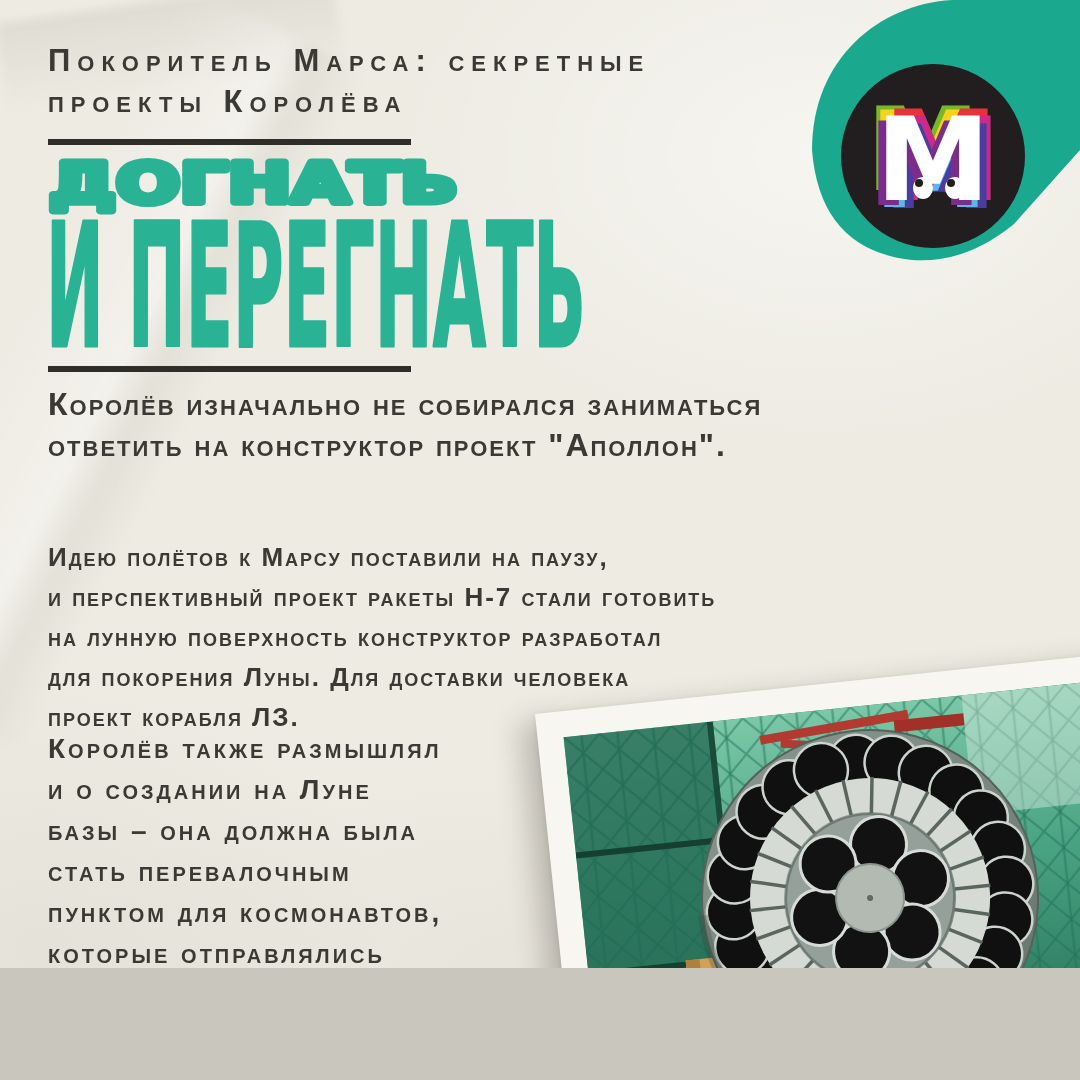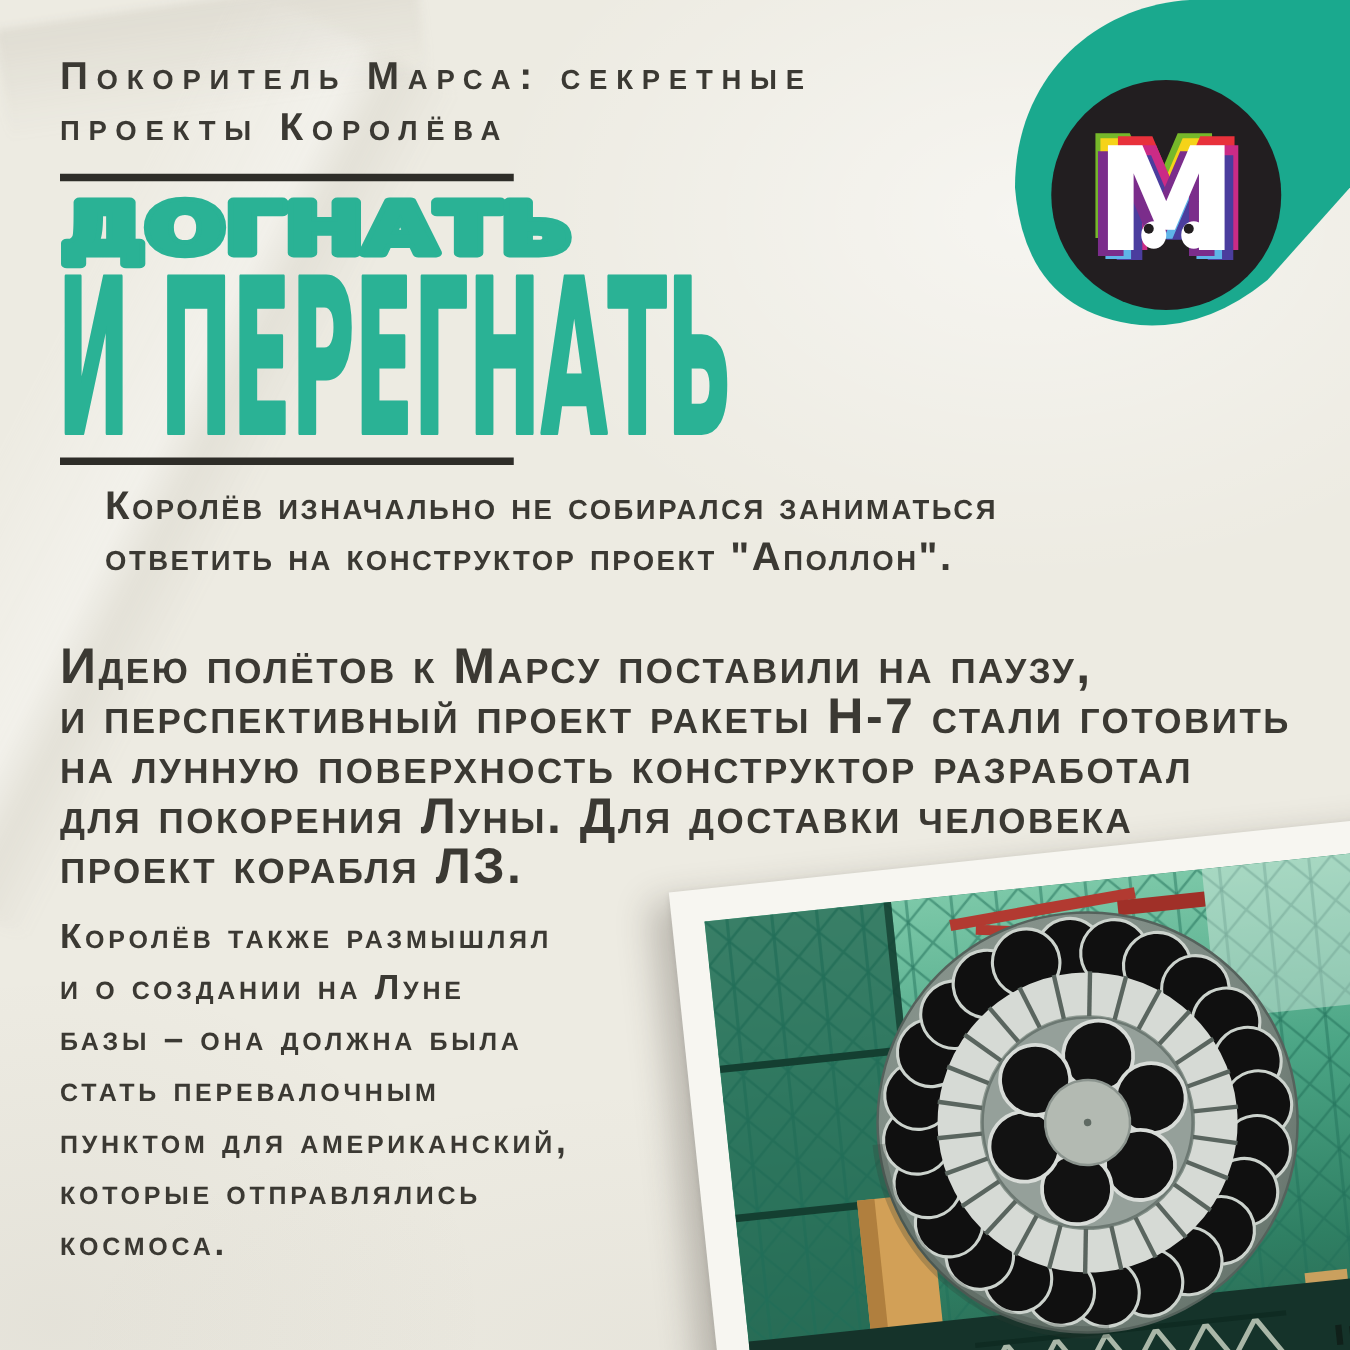--- a/index.html
+++ b/index.html
@@ -1,18 +1,18 @@
 <!DOCTYPE html>
 <html><head>
 <meta charset="utf-8">
 <style>
   html,body{margin:0;padding:0;background:#c9c6bd;}
   .card{
     position:relative;
-    width:1080px;height:1080px;
+    width:1080px;height:968px;
     background:#edebe2;
     overflow:hidden;
     font-family:"Liberation Sans", sans-serif;
   }
   
   .tex{position:absolute;inset:0;pointer-events:none;z-index:1;}
   .tex-sheen{
     background:
       radial-gradient(ellipse 620px 420px at 76% 16%, rgba(255,255,255,.5), rgba(255,255,255,0) 70%),
       radial-gradient(ellipse 500px 400px at 4% 98%, rgba(90,84,70,.06), rgba(90,84,70,0) 70%),
@@ -52,22 +52,22 @@
   .title-svg text{
     font-family:"DejaVu Sans","Liberation Sans",sans-serif;
     font-weight:bold;
     paint-order:stroke;
     stroke-linejoin:round;
   }
   
   .para{position:absolute;left:48px;z-index:2;color:#3b3933;font-weight:700;
     font-variant-caps:small-caps;white-space:nowrap;}
   .para .line{display:block;}
-  .para-1{top:384px;font-size:32px;line-height:41px;letter-spacing:2px;margin-left:36px;}
-  .para-2{top:513px;font-size:40px;line-height:40px;letter-spacing:2px;}
+  .para-1{top:384px;font-size:32px;line-height:41px;letter-spacing:2px;}
+  .para-2{top:537px;font-size:26px;line-height:40px;letter-spacing:2px;}
   .para-3{top:728px;font-size:28px;line-height:41px;letter-spacing:3px;}
   
   .logo-svg{position:absolute;left:790px;top:0;width:290px;height:290px;z-index:3;overflow:visible;}
   .logo-svg text{font-family:"DejaVu Sans","Liberation Sans",sans-serif;font-weight:bold;font-size:115px;text-anchor:middle;}
   
   .polaroid{
     position:absolute;left:535px;top:714px;width:610px;height:480px;
     background:#f7f6f1;
     padding:26px;box-sizing:border-box;
     transform:rotate(-6deg);transform-origin:top left;
@@ -113,21 +113,21 @@
     <span class="line">на лунную поверхность конструктор разработал</span>
     <span class="line">для покорения Луны. Для доставки человека</span>
     <span class="line">проект корабля ЛЗ.</span>
   </section>
 
   <section class="para para-3">
     <span class="line">Королёв также размышлял</span>
     <span class="line">и о создании на Луне</span>
     <span class="line">базы – она должна была</span>
     <span class="line">стать перевалочным</span>
-    <span class="line">пунктом для американский,</span>
+    <span class="line">пунктом для космонавтов,</span>
     <span class="line">которые отправлялись</span>
     <span class="line">космоса.</span>
   </section>
 
   <svg class="logo-svg" viewBox="790 0 290 290">
     <path d="M952,0 L1080,0 L1080,150 L1014,224 Q965,264 912,260 Q820,250 812,150 C812,58 880,4 952,0 Z" fill="#1aa98e"></path>
     <circle cx="933" cy="156" r="92" fill="#221e20"></circle>
     <g>
       <text x="923" y="190" fill="#76b82a">M</text>
       <text x="927" y="194" fill="#f5d319">M</text>

